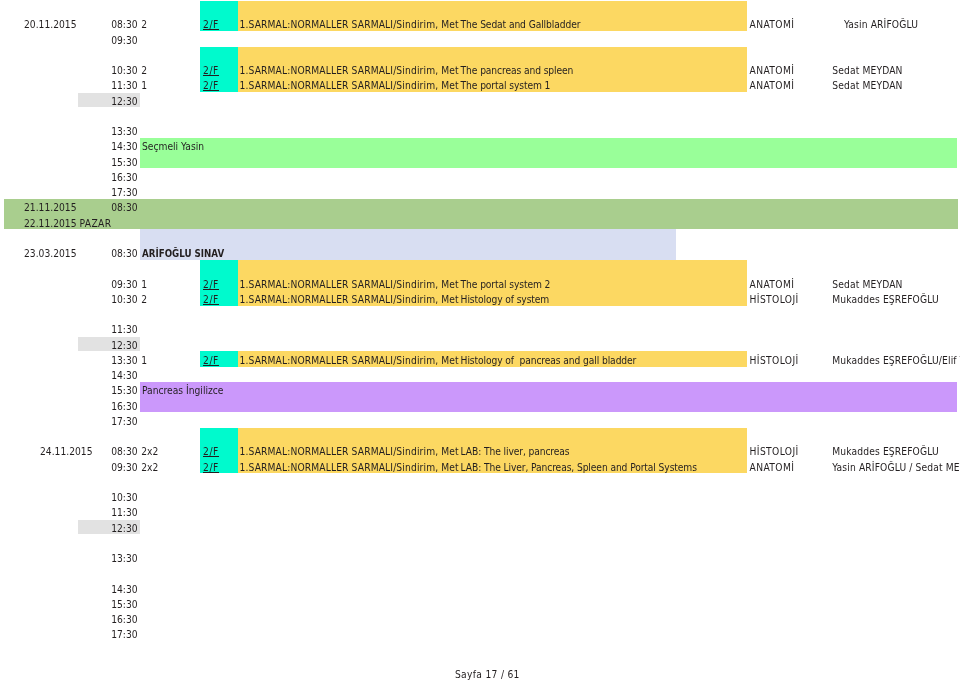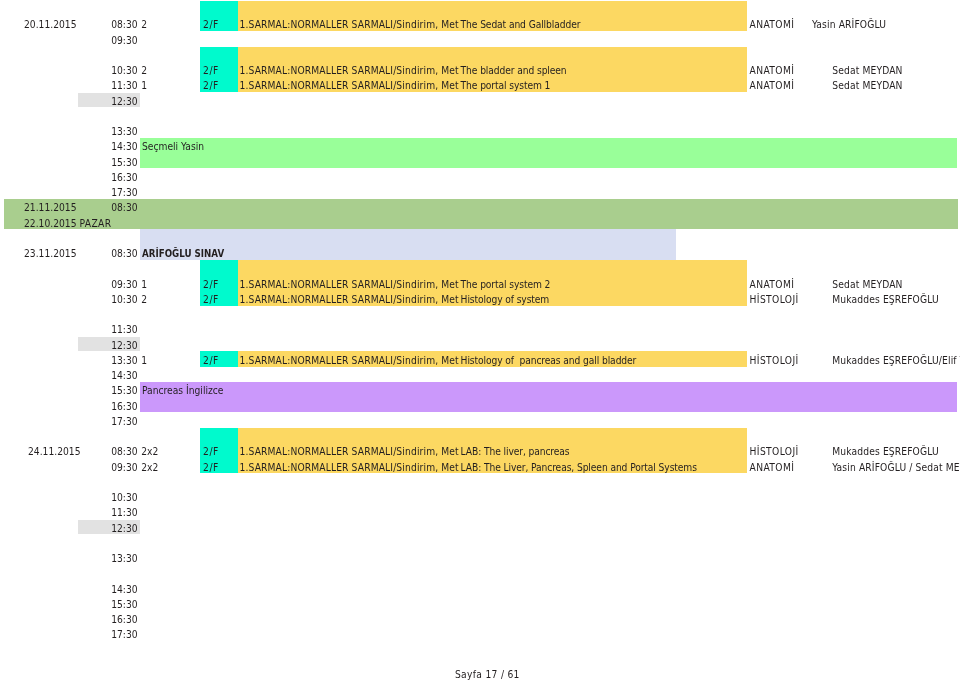--- a/index.html
+++ b/index.html
@@ -14,21 +14,21 @@
   }
   #page{position:absolute;left:0;top:0;width:960px;height:681px;overflow:hidden;}
   .day{position:static;}
   .blk{position:absolute;}
   .txt{position:absolute;white-space:pre;line-height:1;}
   .bold{font-weight:bold;font-size:9.7px;}
   .course{letter-spacing:0.13px;}
   .topic{letter-spacing:-0.105px;}
   .dept{letter-spacing:0.4px;}
   .inst{letter-spacing:0.14px;}
-  .room{letter-spacing:0.6px;}
+  .room{letter-spacing:0.6px;text-decoration:underline;}
   .footer{letter-spacing:0.3px;}
   .weekday{letter-spacing:0.35px;}
 </style>
 </head>
 <body>
 
 <div id="page">
 
 <div class="day">
   <div class="blk" style="left:78.2px;top:93.03px;width:61.5px;height:14.3px;background:#E2E2E2"></div>
@@ -46,56 +46,56 @@
   <span class="txt" style="left:111.2px;top:127.18px">13:30</span>
   <span class="txt" style="left:111.2px;top:142.42px">14:30</span>
   <span class="txt" style="left:111.2px;top:157.67px">15:30</span>
   <span class="txt" style="left:111.2px;top:172.92px">16:30</span>
   <span class="txt" style="left:111.2px;top:188.16px">17:30</span>
   <span class="txt" style="left:141.2px;top:20.45px">2</span>
   <span class="txt room" style="left:203px;top:20.45px">2/F</span>
   <span class="txt course" style="left:239.5px;top:20.45px">1.SARMAL:NORMALLER SARMALI/Sindirim, Met</span>
   <span class="txt topic" style="left:460.6px;top:20.45px">The Sedat and Gallbladder</span>
   <span class="txt dept" style="left:749.5px;top:20.45px">ANATOMİ</span>
-  <span class="txt inst" style="left:812px;top:20.45px">Yasin ARİFOĞLU</span>
+  <span class="txt inst" style="left:844px;top:20.45px">Yasin ARİFOĞLU</span>
   <span class="txt" style="left:141.2px;top:66.19px">2</span>
   <span class="txt room" style="left:203px;top:66.19px">2/F</span>
   <span class="txt course" style="left:239.5px;top:66.19px">1.SARMAL:NORMALLER SARMALI/Sindirim, Met</span>
-  <span class="txt topic" style="left:460.6px;top:66.19px">The bladder and spleen</span>
+  <span class="txt topic" style="left:460.6px;top:66.19px">The pancreas and spleen</span>
   <span class="txt dept" style="left:749.5px;top:66.19px">ANATOMİ</span>
   <span class="txt inst" style="left:832.2px;top:66.19px">Sedat MEYDAN</span>
   <span class="txt" style="left:141.2px;top:81.44px">1</span>
   <span class="txt room" style="left:203px;top:81.44px">2/F</span>
   <span class="txt course" style="left:239.5px;top:81.44px">1.SARMAL:NORMALLER SARMALI/Sindirim, Met</span>
   <span class="txt topic" style="left:460.6px;top:81.44px">The portal system 1</span>
   <span class="txt dept" style="left:749.5px;top:81.44px">ANATOMİ</span>
   <span class="txt inst" style="left:832.2px;top:81.44px">Sedat MEYDAN</span>
   <span class="txt" style="left:142px;top:142.42px">Seçmeli Yasin</span>
 </div>
 
 <div class="day">
   <div class="blk" style="left:4px;top:198.71px;width:954px;height:30.49px;background:#A9CE8E"></div>
   <span class="txt" style="left:24px;top:203.41px">21.11.2015</span>
   <span class="txt" style="left:111.2px;top:203.41px">08:30</span>
 </div>
 
 <div class="day">
-  <span class="txt" style="left:24px;top:218.65px">22.10.2015</span>
+  <span class="txt" style="left:24px;top:218.65px">22.11.2015</span>
   <span class="txt weekday" style="left:79.6px;top:218.65px">PAZAR</span>
 </div>
 
 <div class="day">
   <div class="blk" style="left:78.2px;top:336.98px;width:61.5px;height:14.3px;background:#E2E2E2"></div>
   <div class="blk" style="left:139.5px;top:229.25px;width:536px;height:30.49px;background:#D8DEF2"></div>
   <div class="blk" style="left:139.5px;top:381.72px;width:817.5px;height:30.49px;background:#CB98FB"></div>
   <div class="blk" style="left:200px;top:259.95px;width:38.3px;height:45.74px;background:#00FACD"></div>
   <div class="blk" style="left:238.3px;top:259.95px;width:508.4px;height:45.74px;background:#FCD862"></div>
   <div class="blk" style="left:200px;top:351.43px;width:38.3px;height:15.25px;background:#00FACD"></div>
   <div class="blk" style="left:238.3px;top:351.43px;width:508.4px;height:15.25px;background:#FCD862"></div>
-  <span class="txt" style="left:24px;top:249.15px">23.11.2015</span>
+  <span class="txt" style="left:24px;top:249.15px">23.03.2015</span>
   <span class="txt" style="left:111.2px;top:249.15px">08:30</span>
   <span class="txt" style="left:111.2px;top:279.64px">09:30</span>
   <span class="txt" style="left:111.2px;top:294.89px">10:30</span>
   <span class="txt" style="left:111.2px;top:325.38px">11:30</span>
   <span class="txt" style="left:111.2px;top:340.63px">12:30</span>
   <span class="txt" style="left:111.2px;top:355.87px">13:30</span>
   <span class="txt" style="left:111.2px;top:371.12px">14:30</span>
   <span class="txt" style="left:111.2px;top:386.37px">15:30</span>
   <span class="txt" style="left:111.2px;top:401.61px">16:30</span>
   <span class="txt" style="left:111.2px;top:416.86px">17:30</span>
@@ -118,21 +118,21 @@
   <span class="txt dept" style="left:749.5px;top:355.87px">HİSTOLOJİ</span>
   <span class="txt inst" style="left:832.2px;top:355.87px">Mukaddes EŞREFOĞLU/Elif T</span>
   <span class="txt bold" style="left:142px;top:249.15px">ARİFOĞLU SINAV</span>
   <span class="txt" style="left:142px;top:386.37px">Pancreas İngilizce</span>
 </div>
 
 <div class="day">
   <div class="blk" style="left:78.2px;top:519.93px;width:61.5px;height:14.3px;background:#E2E2E2"></div>
   <div class="blk" style="left:200px;top:427.66px;width:38.3px;height:45.74px;background:#00FACD"></div>
   <div class="blk" style="left:238.3px;top:427.66px;width:508.4px;height:45.74px;background:#FCD862"></div>
-  <span class="txt" style="left:28px;top:447.35px">24.11.2015</span>
+  <span class="txt" style="left:40px;top:447.35px">24.11.2015</span>
   <span class="txt" style="left:111.2px;top:447.35px">08:30</span>
   <span class="txt" style="left:111.2px;top:462.6px">09:30</span>
   <span class="txt" style="left:111.2px;top:493.09px">10:30</span>
   <span class="txt" style="left:111.2px;top:508.34px">11:30</span>
   <span class="txt" style="left:111.2px;top:523.58px">12:30</span>
   <span class="txt" style="left:111.2px;top:554.08px">13:30</span>
   <span class="txt" style="left:111.2px;top:584.57px">14:30</span>
   <span class="txt" style="left:111.2px;top:599.82px">15:30</span>
   <span class="txt" style="left:111.2px;top:615.06px">16:30</span>
   <span class="txt" style="left:111.2px;top:630.31px">17:30</span>

